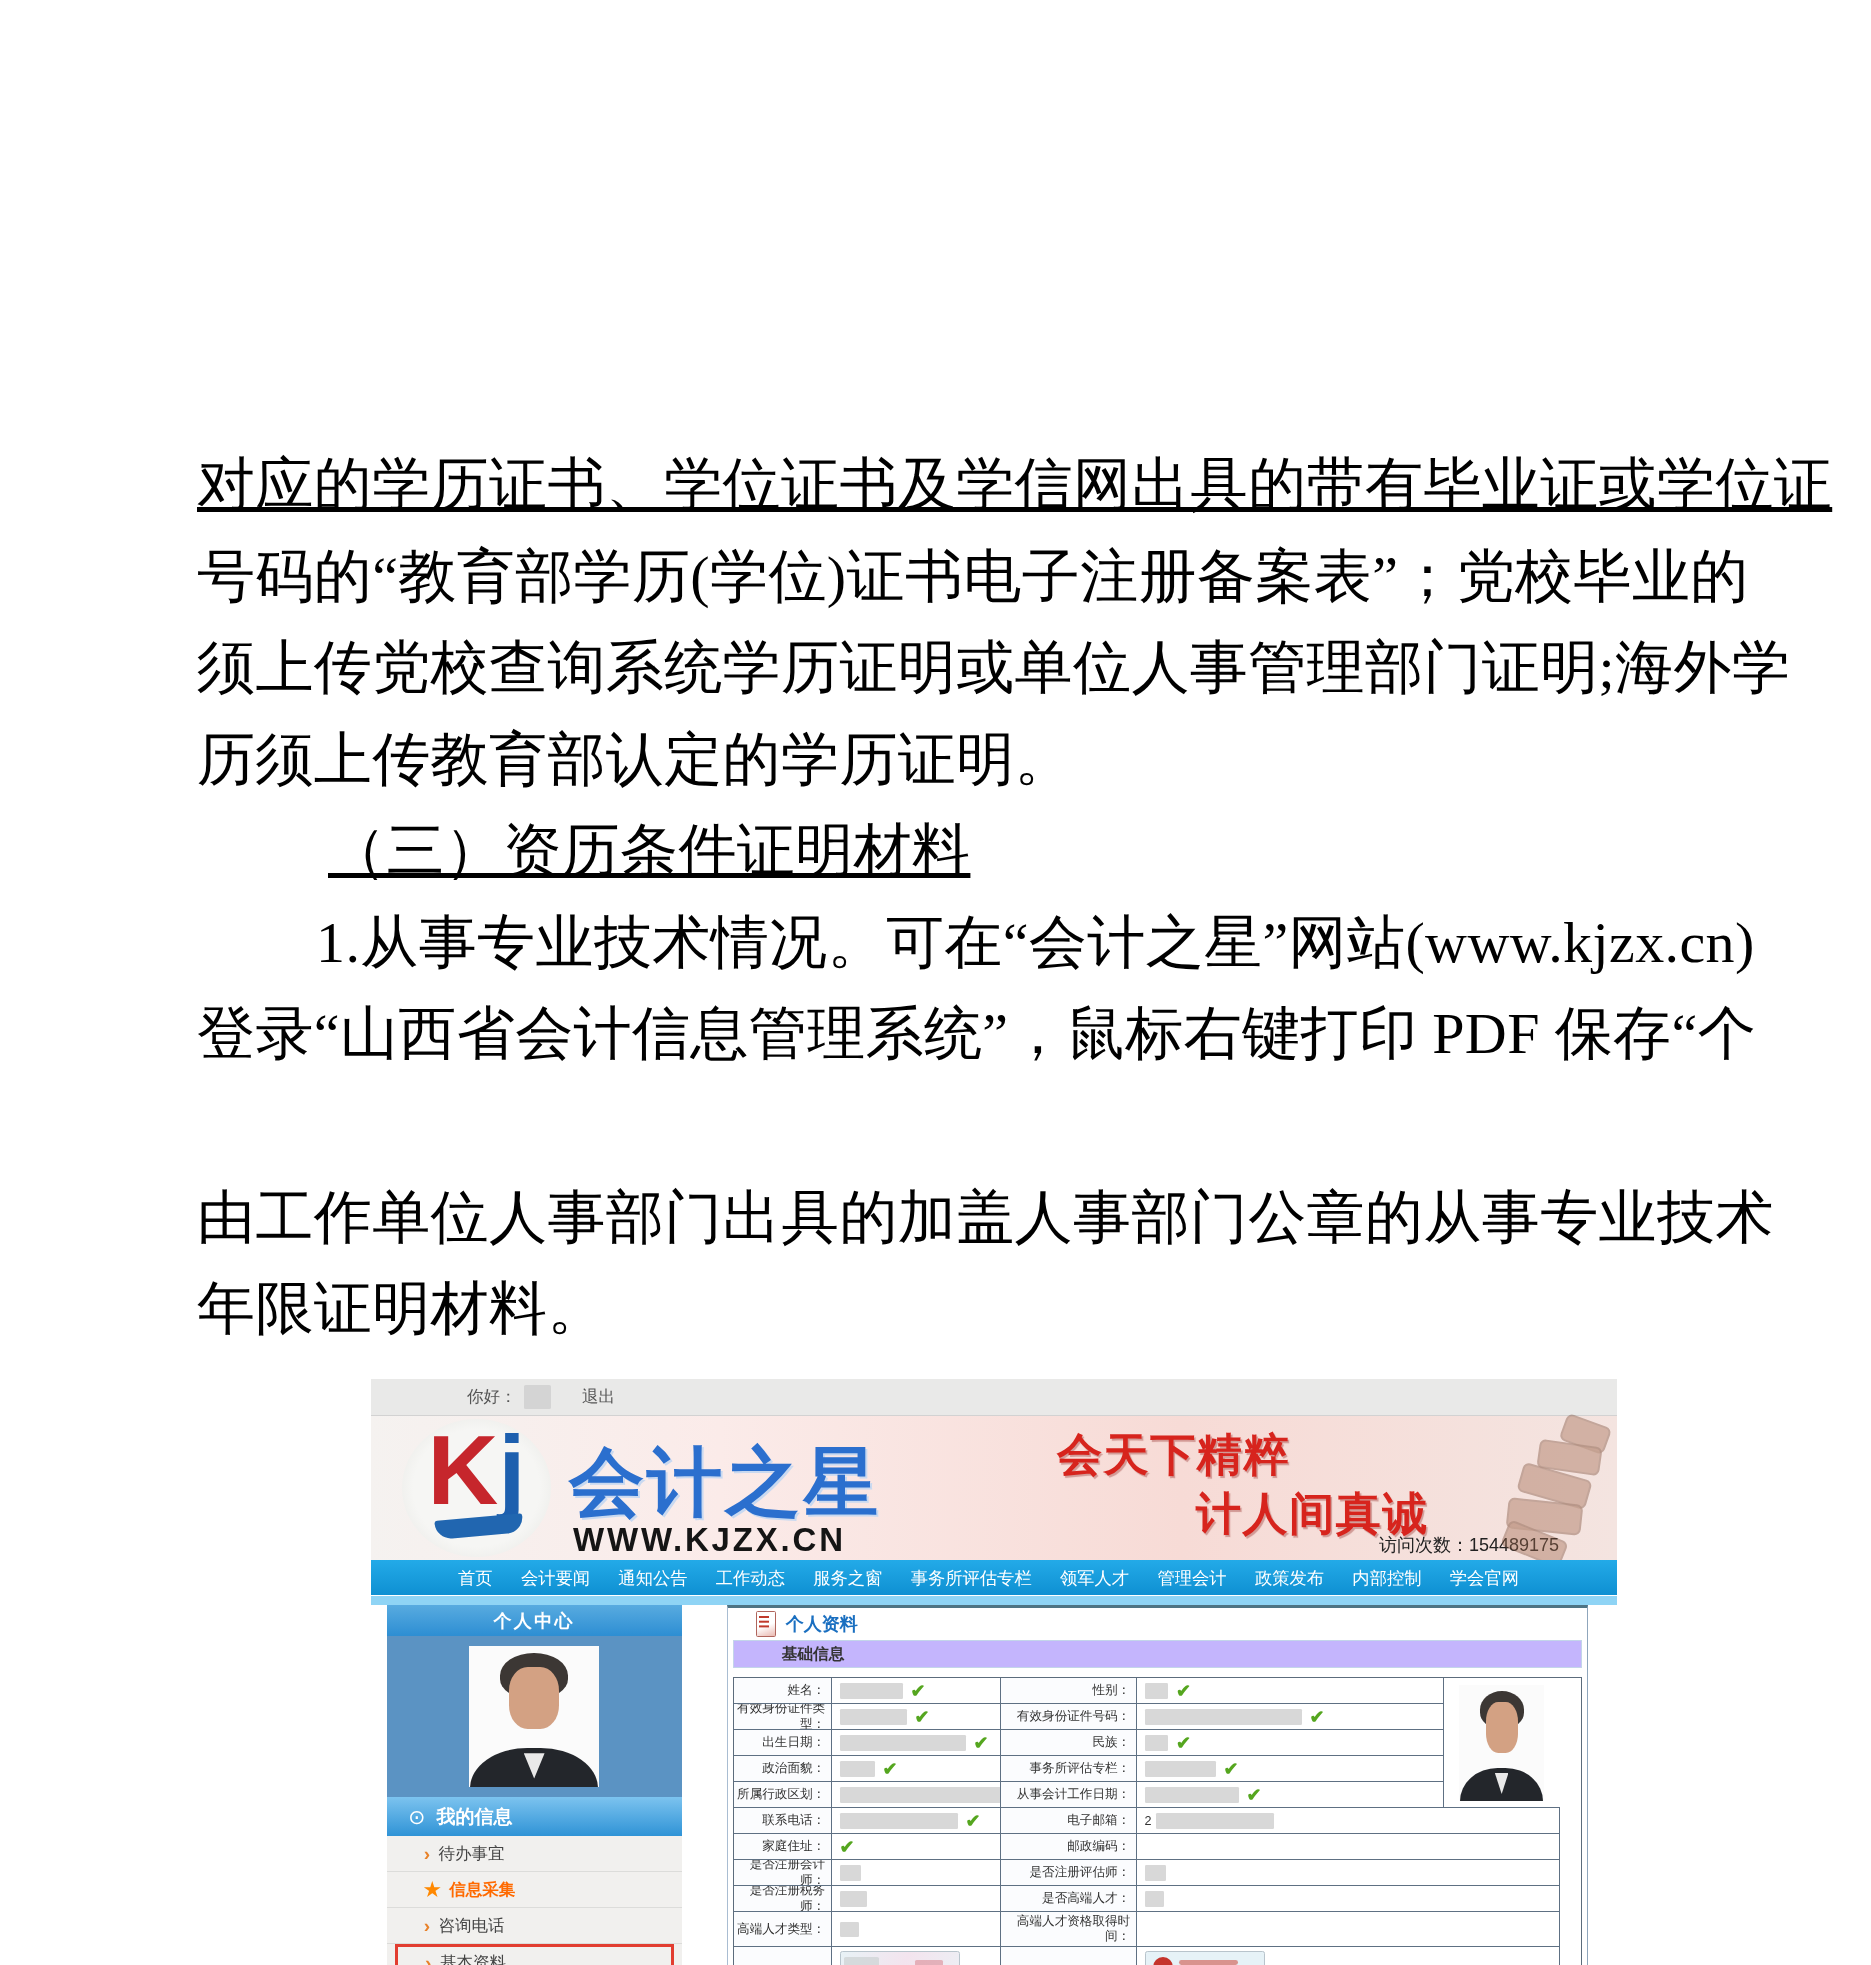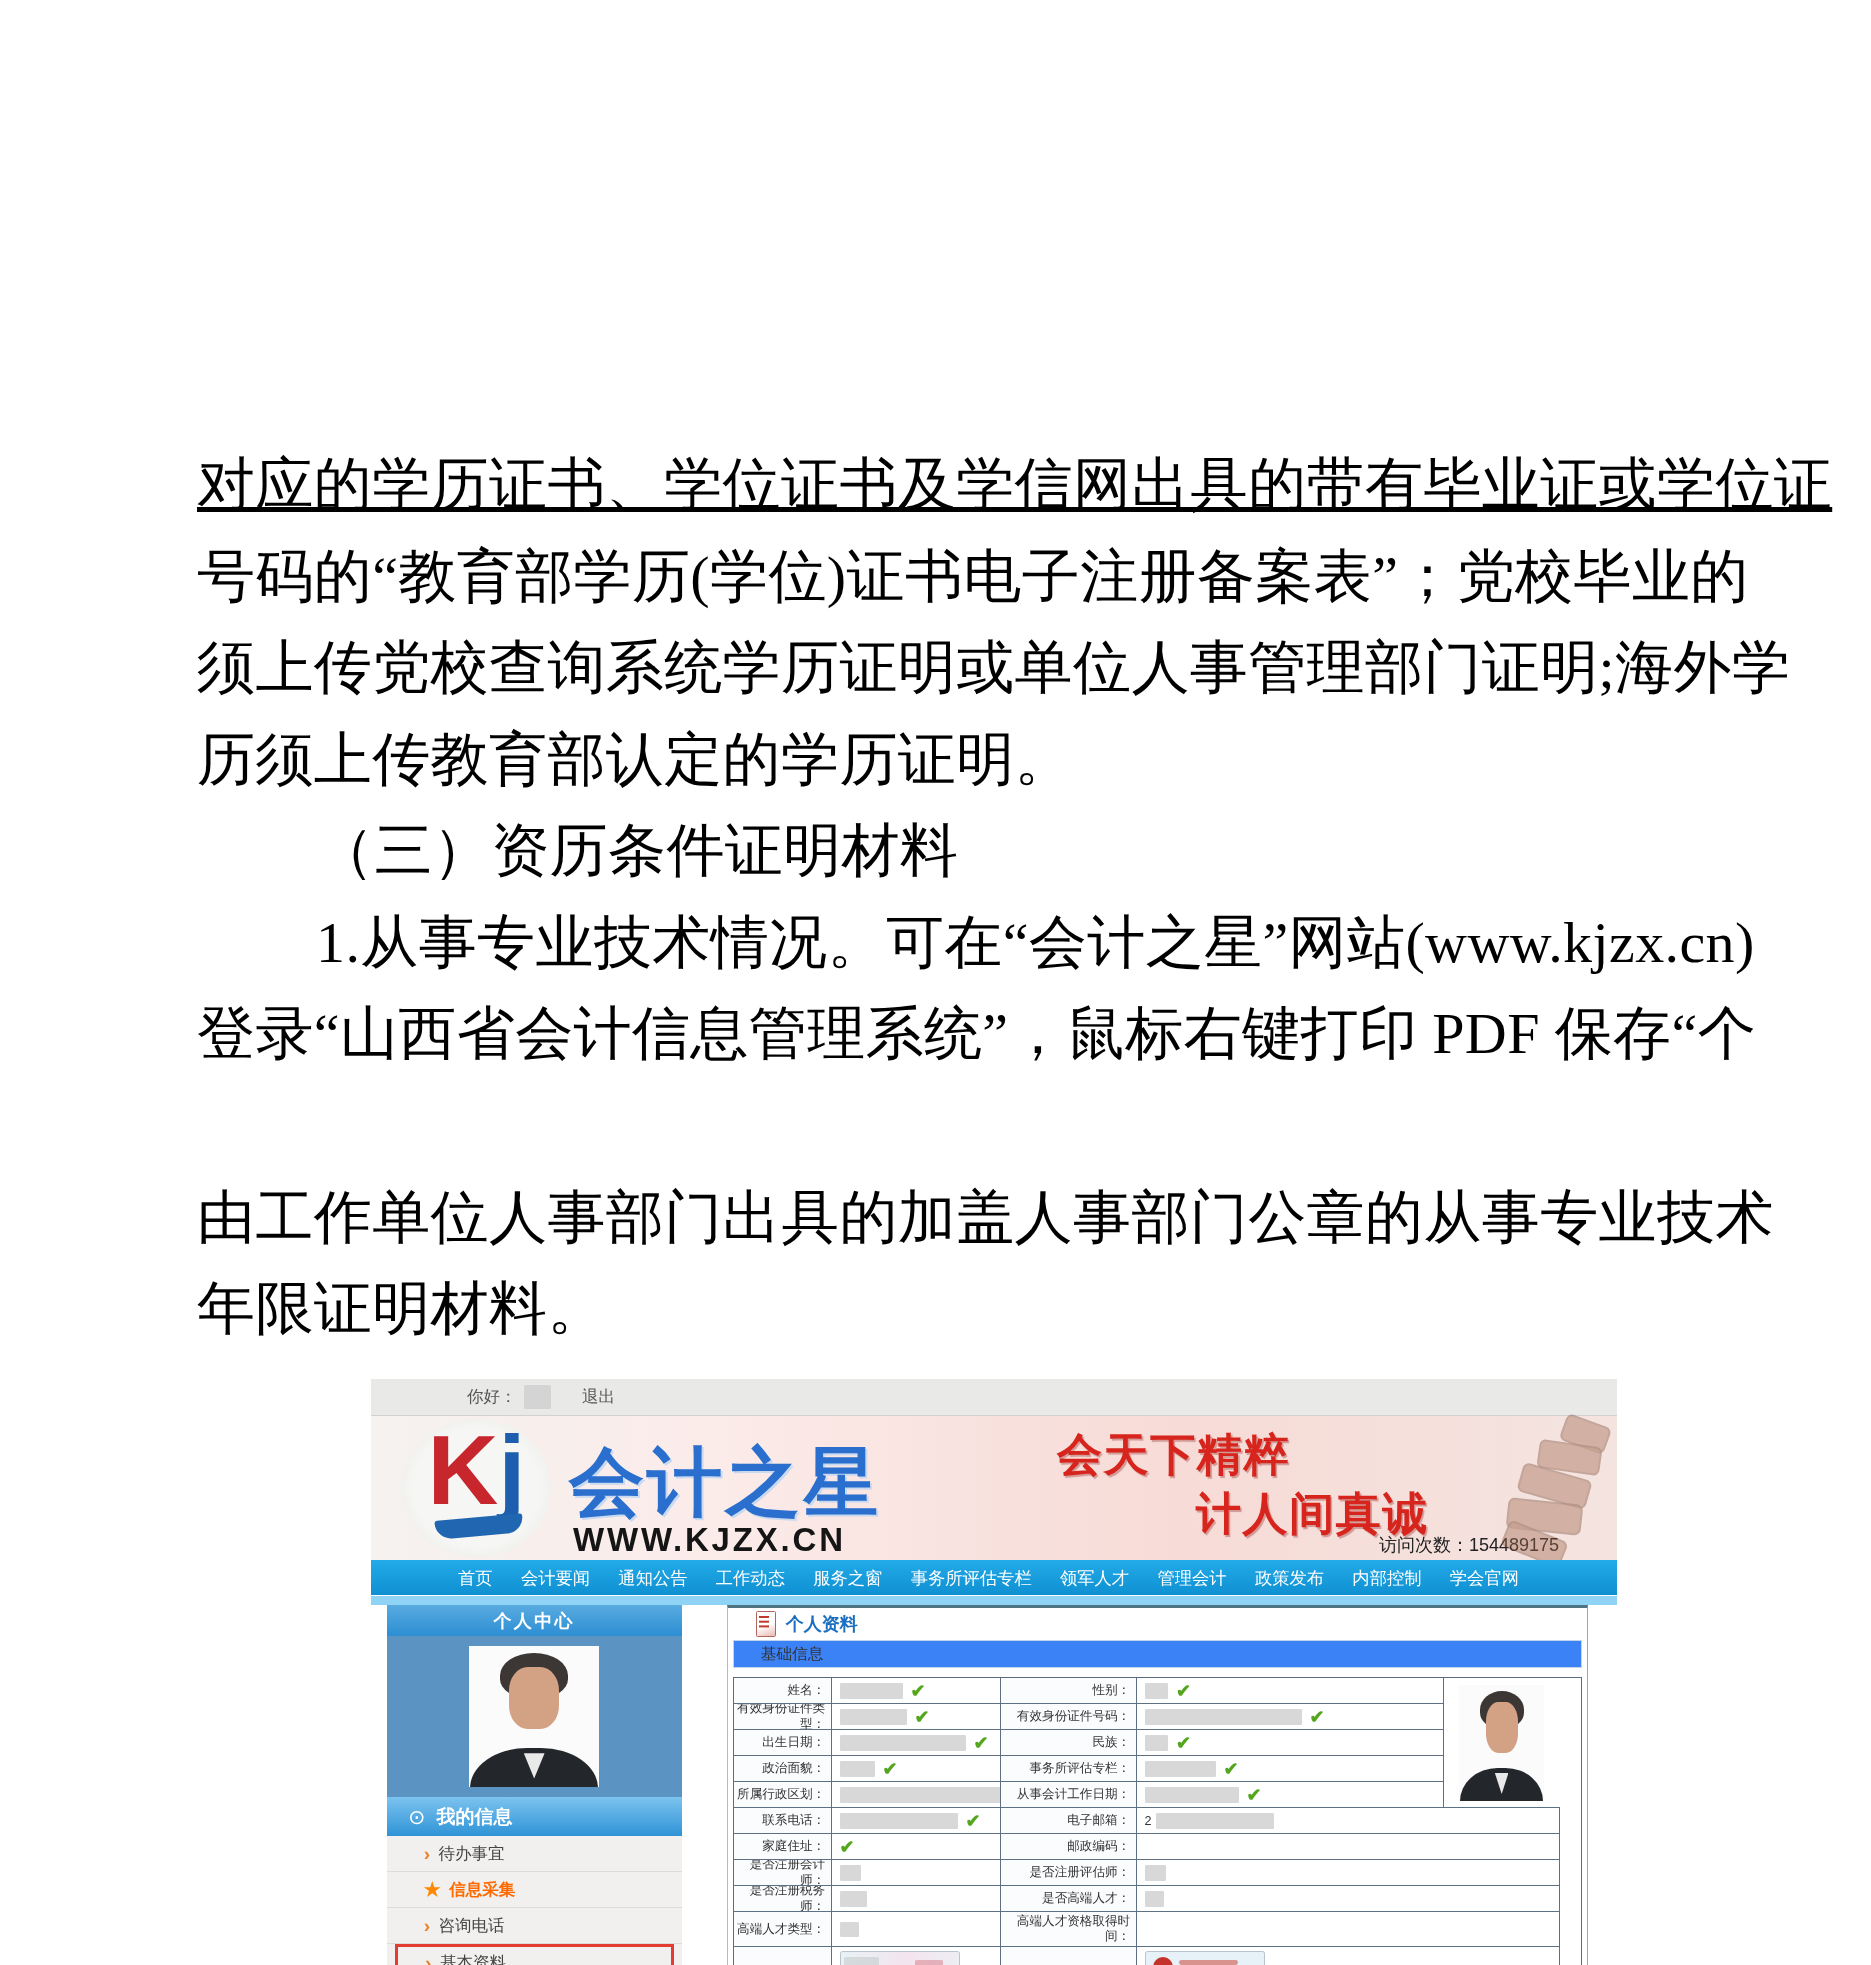--- a/index.html
+++ b/index.html
@@ -59,22 +59,22 @@
   .sb-boxed{border:3.1px solid #e23d30;height:31px;margin:0 7.9px;padding-left:27.5px;}
   
   #main{position:absolute;left:356px;top:259px;width:859px;height:597px;background:#fff;
         border-left:0.8px solid #a9bdd2;border-right:1.2px solid #8fa6bc;border-top:3.9px solid #4e7484;}
   #mtitle{height:32px;display:flex;align-items:center;gap:10.2px;padding-left:27.5px;}
   #mtitle .mtxt{font-size:18px;font-weight:bold;color:#1a6fc0;}
   .docicon{width:18px;height:24.4px;background:linear-gradient(160deg,#ffffff 55%,#e9b8b0);
            border:1.2px solid #b0655c;border-radius:1.6px;position:relative;}
   .docicon:after{content:"";position:absolute;left:2.4px;top:3.9px;width:10.2px;height:2px;background:#c0392b;
                  box-shadow:0 4.7px 0 #c0392b,0 9.4px 0 #c0392b;}
-  .secbar{margin:0 4.7px;height:26px;background:#3b82f6;border:0.4px solid #c3d5ea;display:flex;
-          align-items:center;padding-left:27px;font-size:15.7px;font-weight:normal;color:#333;}
+  .secbar{margin:0 4.7px;height:26px;background:#c4b5fd;border:0.4px solid #c3d5ea;display:flex;
+          align-items:center;padding-left:48px;font-size:15.7px;font-weight:bold;color:#333;}
   .ptable{display:grid;margin:9.4px 4.7px 0 4.7px;border:1.2px solid #5c6c7c;background:#fff;}
   #btable{grid-template-columns:98px 169px 136px 307px 116px;
           grid-template-rows:repeat(9,26px) 35px 73px;}
   .c{border-right:0.8px solid #5e7083;border-bottom:1.2px solid #5e7083;display:flex;align-items:center;
      overflow:hidden;}
   .lab{justify-content:flex-end;text-align:right;padding-right:5.5px;font-size:12.6px;color:#333;
        background:#fbfcfe;line-height:1.25;}
   .val{padding-left:7.9px;gap:7.9px;background:#fff;font-size:12.6px;color:#333;}
   .chk{color:#55a61f;font-size:18px;font-weight:bold;line-height:1;}
   .vblur{height:15.7px;background:#d8d8d8;border-radius:1.2px;flex:0 0 auto;}
@@ -92,21 +92,21 @@
 </style>
 </head>
 <body>
 
 <div id="page">
 
   <div class="dline" style="left:197px;top:452px;text-decoration:underline;">对应的学历证书、学位证书及学信网出具的带有毕业证或学位证</div>
   <div class="dline" style="left:197px;top:544px;">号码的“教育部学历(学位)证书电子注册备案表”；党校毕业的</div>
   <div class="dline" style="left:197px;top:635px;">须上传党校查询系统学历证明或单位人事管理部门证明;海外学</div>
   <div class="dline" style="left:197px;top:727px;">历须上传教育部认定的学历证明。</div>
-  <div class="dline" style="left:316px;top:818px;">（三）资历条件证明材料</div>
+  <div class="dline" style="left:328px;top:818px;text-decoration:underline;">（三）资历条件证明材料</div>
   <div class="dline" style="left:316px;top:910px;">1.从事专业技术情况。可在“会计之星”网站(www.kjzx.cn)</div>
   <div class="dline" style="left:197px;top:1001px;">登录“山西省会计信息管理系统”，鼠标右键打印 PDF 保存“个</div>
   <div class="dline" style="left:197px;top:1185px;">由工作单位人事部门出具的加盖人事部门公章的从事专业技术</div>
   <div class="dline" style="left:197px;top:1276px;">年限证明材料。</div>
 
   <div id="shot">
 
     <div id="topbar">
       <span class="tb" style="margin-left:96px;">你好：</span>
       <span class="blur" style="width:27.5px;height:24.4px;margin:0 7px;"></span>

